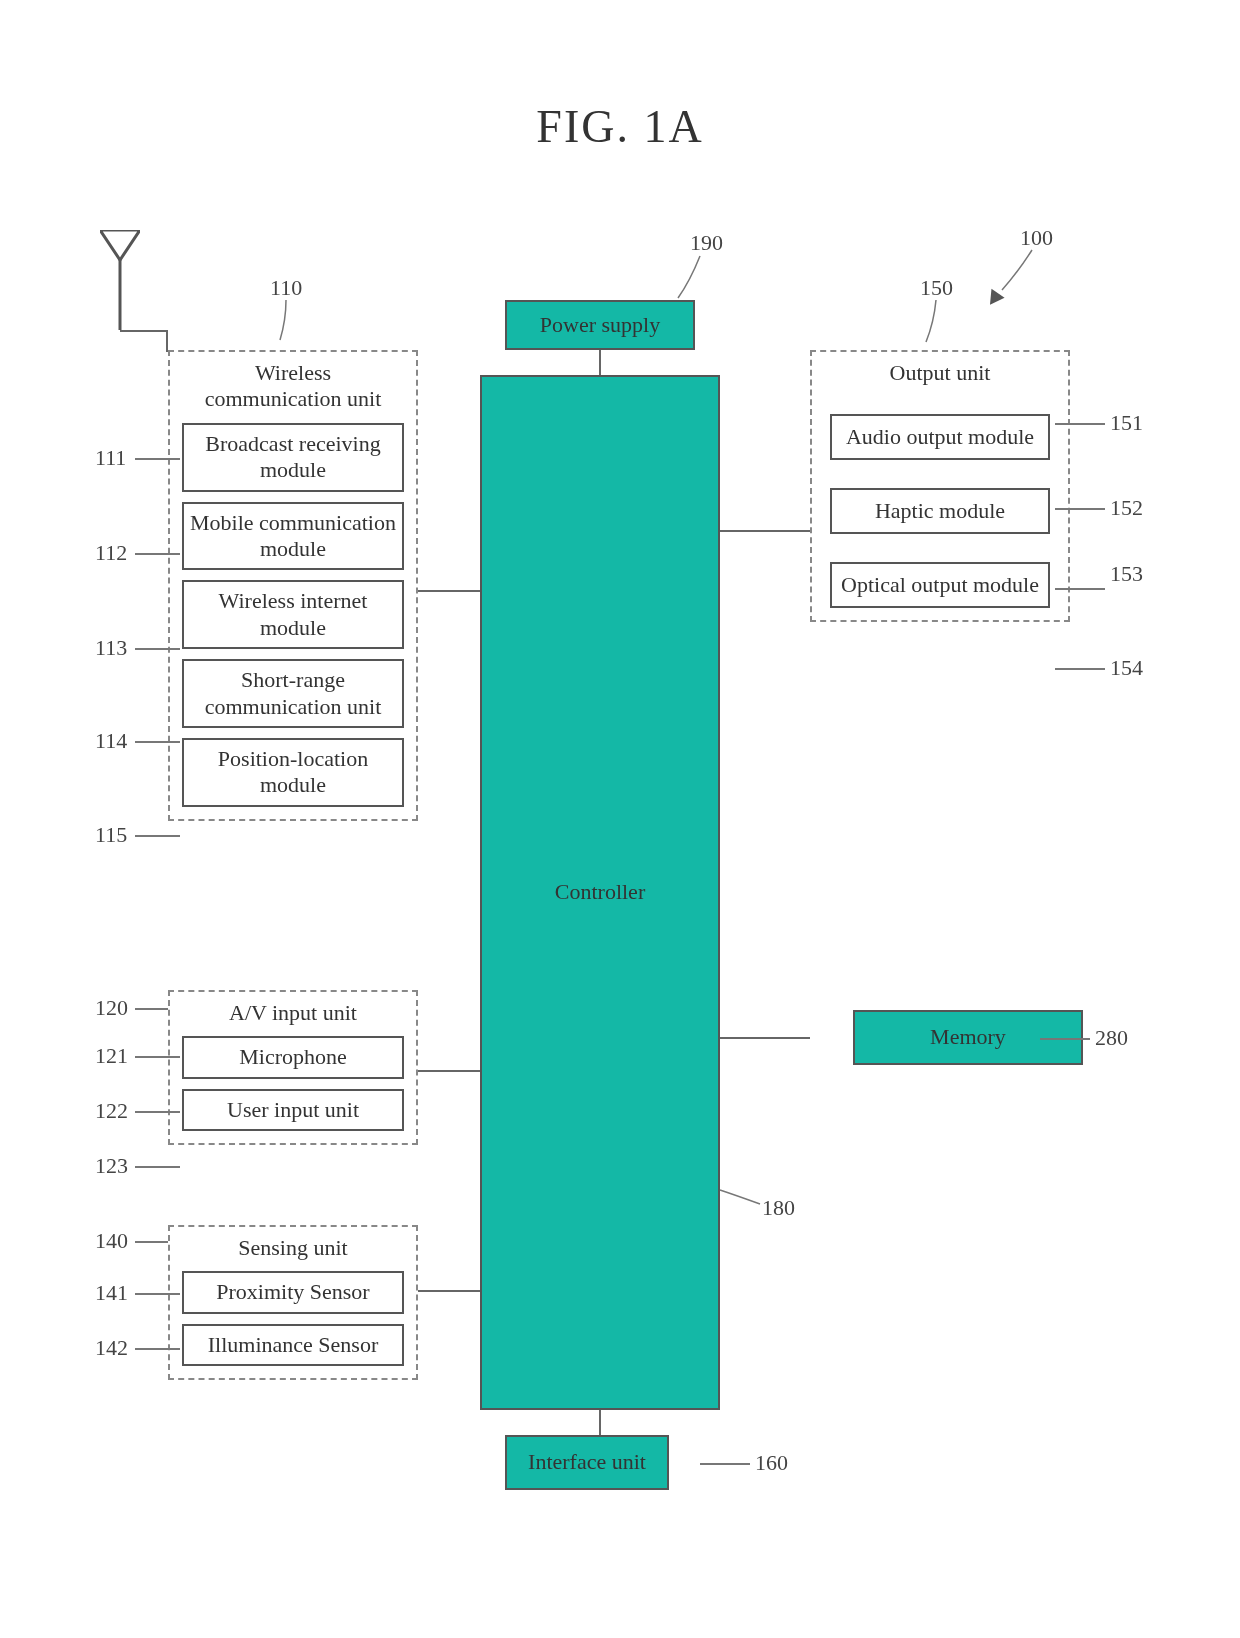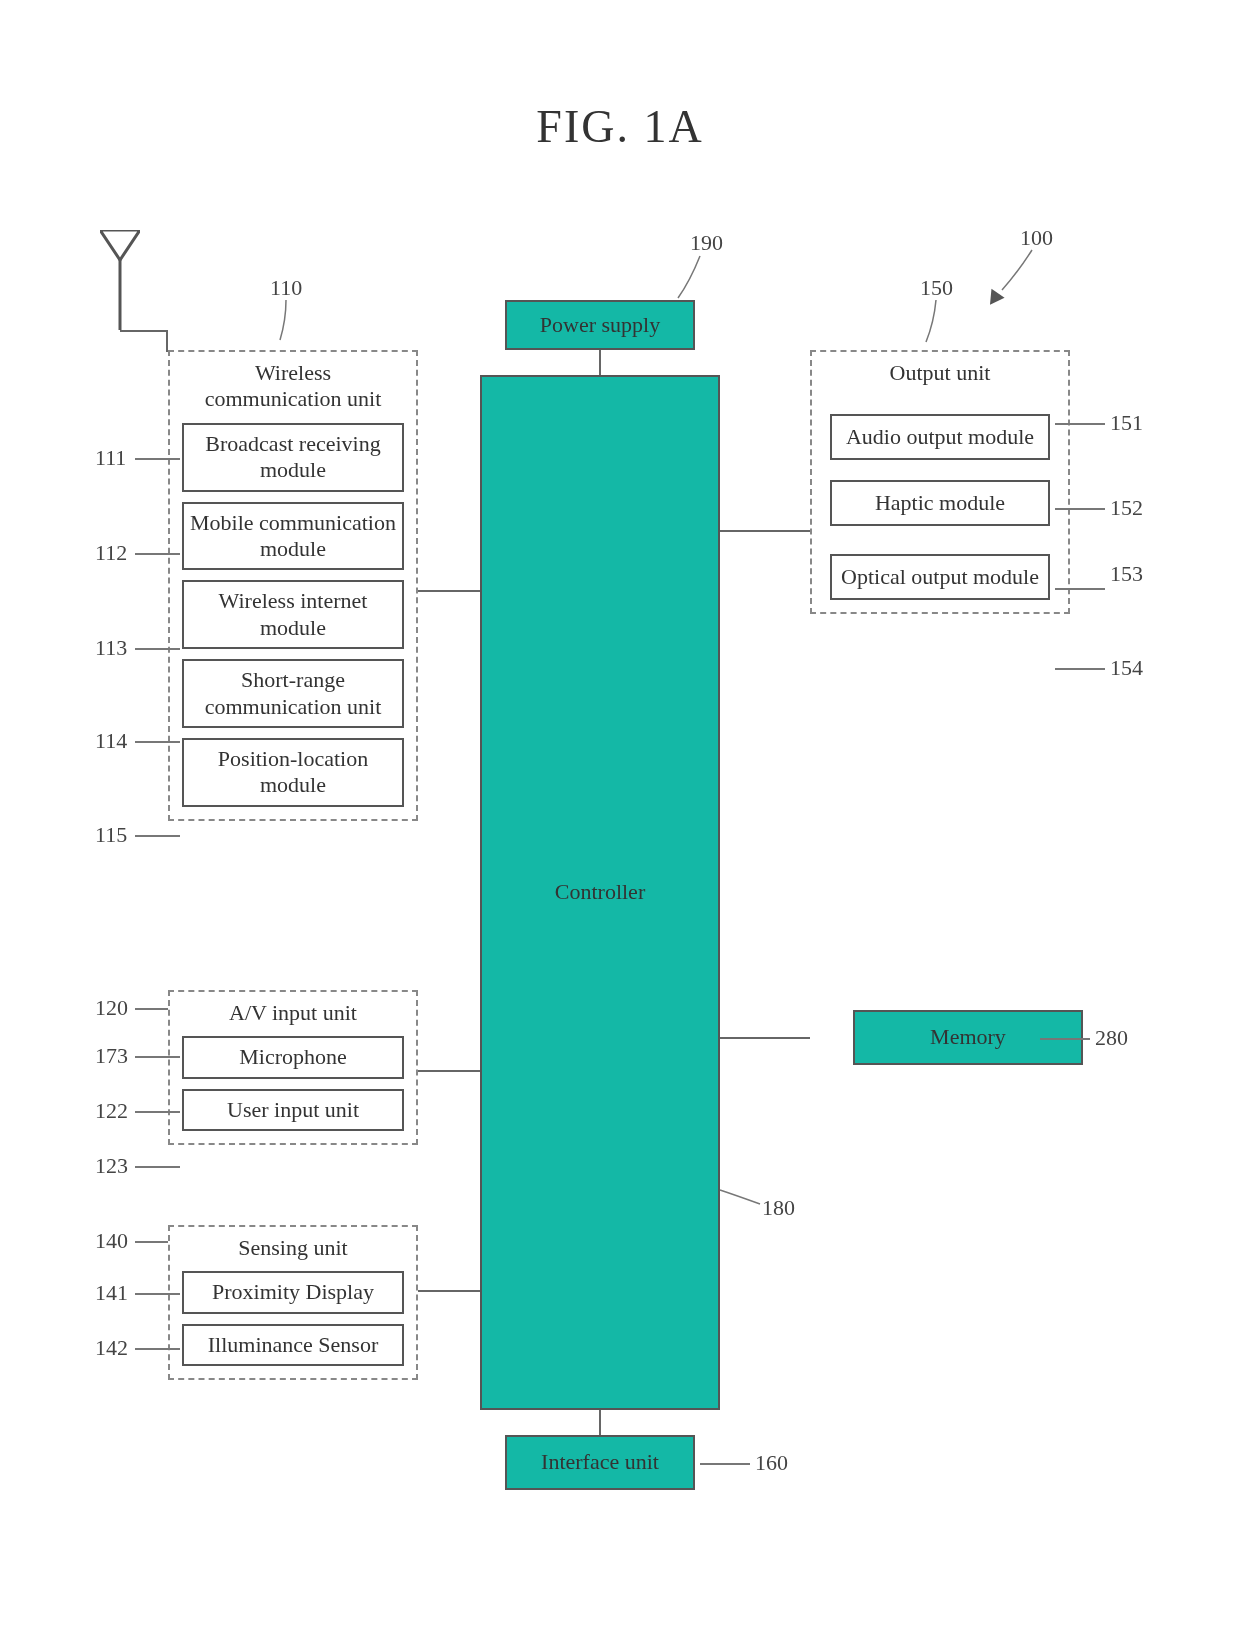--- a/index.html
+++ b/index.html
@@ -106,21 +106,21 @@
 </div>
 
 <div class="box" style="left:480px; top:375px; width:240px; height:1035px;">
   <span>Controller</span>
 </div>
 
 <div class="box" style="left:505px; top:300px; width:190px; height:50px;">
   <span>Power supply</span>
 </div>
 
-<div class="box" style="left:505px; top:1435px; width:190px; height:55px;">
+<div class="box" style="left:505px; top:1435px; width:164px; height:55px;">
   <span>Interface unit</span>
 </div>
 
 <div class="box" style="left:810px; top:1010px; width:230px; height:55px;margin-left:43px;">
   <span>Memory</span>
 </div>
 
 <div class="dashed-group" style="left:168px; top:350px; width:250px;">
   <div class="group-title" style="white-space:pre-line;">Wireless
 communication unit</div>
@@ -137,28 +137,28 @@
 </div>
 
 <div class="dashed-group" style="left:168px; top:990px; width:250px;">
   <div class="group-title">A/V input unit</div>
   <div class="inner-box">Microphone</div>
   <div class="inner-box">User input unit</div>
 </div>
 
 <div class="dashed-group" style="left:168px; top:1225px; width:250px;">
   <div class="group-title">Sensing unit</div>
-  <div class="inner-box">Proximity Display</div>
+  <div class="inner-box">Proximity Sensor</div>
   <div class="inner-box">Illuminance Sensor</div>
 </div>
 
 <div class="dashed-group" style="left:810px; top:350px; width:260px; padding-left:18px; padding-right:18px;">
   <div class="group-title">Output unit</div>
   <div class="inner-box" style="height:46px; display:flex; align-items:center; justify-content:center; margin-top:28px;">Audio output module</div>
-  <div class="inner-box" style="height:46px; display:flex; align-items:center; justify-content:center; margin-top:20px;">Haptic module</div>
+  <div class="inner-box" style="height:46px; display:flex; align-items:center; justify-content:center; margin-top:28px;">Haptic module</div>
   <div class="inner-box" style="height:46px; display:flex; align-items:center; justify-content:center; margin-top:28px;">Optical output module</div>
 </div>
 
 <div class="conn conn-v" style="left:599px; top:350px; height:25px;"></div>
 
 <div class="conn conn-v" style="left:599px; top:1410px; height:25px;"></div>
 
 <div class="conn conn-h" style="left:418px; top:590px; width:62px;"></div>
 
 <div class="conn conn-h" style="left:418px; top:1070px; width:62px;"></div>
@@ -179,21 +179,21 @@
 <div class="leader leader-h" style="left:135px; top:553px; width:45px;"></div>
 <div class="ref" style="left:95px; top:635px;">113</div>
 <div class="leader leader-h" style="left:135px; top:648px; width:45px;"></div>
 <div class="ref" style="left:95px; top:728px;">114</div>
 <div class="leader leader-h" style="left:135px; top:741px; width:45px;"></div>
 <div class="ref" style="left:95px; top:822px;">115</div>
 <div class="leader leader-h" style="left:135px; top:835px; width:45px;"></div>
 
 <div class="ref" style="left:95px; top:995px;">120</div>
 <div class="leader leader-h" style="left:135px; top:1008px; width:33px;"></div>
-<div class="ref" style="left:95px; top:1043px;">173</div>
+<div class="ref" style="left:95px; top:1043px;">121</div>
 <div class="leader leader-h" style="left:135px; top:1056px; width:45px;"></div>
 <div class="ref" style="left:95px; top:1098px;">122</div>
 <div class="leader leader-h" style="left:135px; top:1111px; width:45px;"></div>
 <div class="ref" style="left:95px; top:1153px;">123</div>
 <div class="leader leader-h" style="left:135px; top:1166px; width:45px;"></div>
 
 <div class="ref" style="left:95px; top:1228px;">140</div>
 <div class="leader leader-h" style="left:135px; top:1241px; width:33px;"></div>
 <div class="ref" style="left:95px; top:1280px;">141</div>
 <div class="leader leader-h" style="left:135px; top:1293px; width:45px;"></div>

